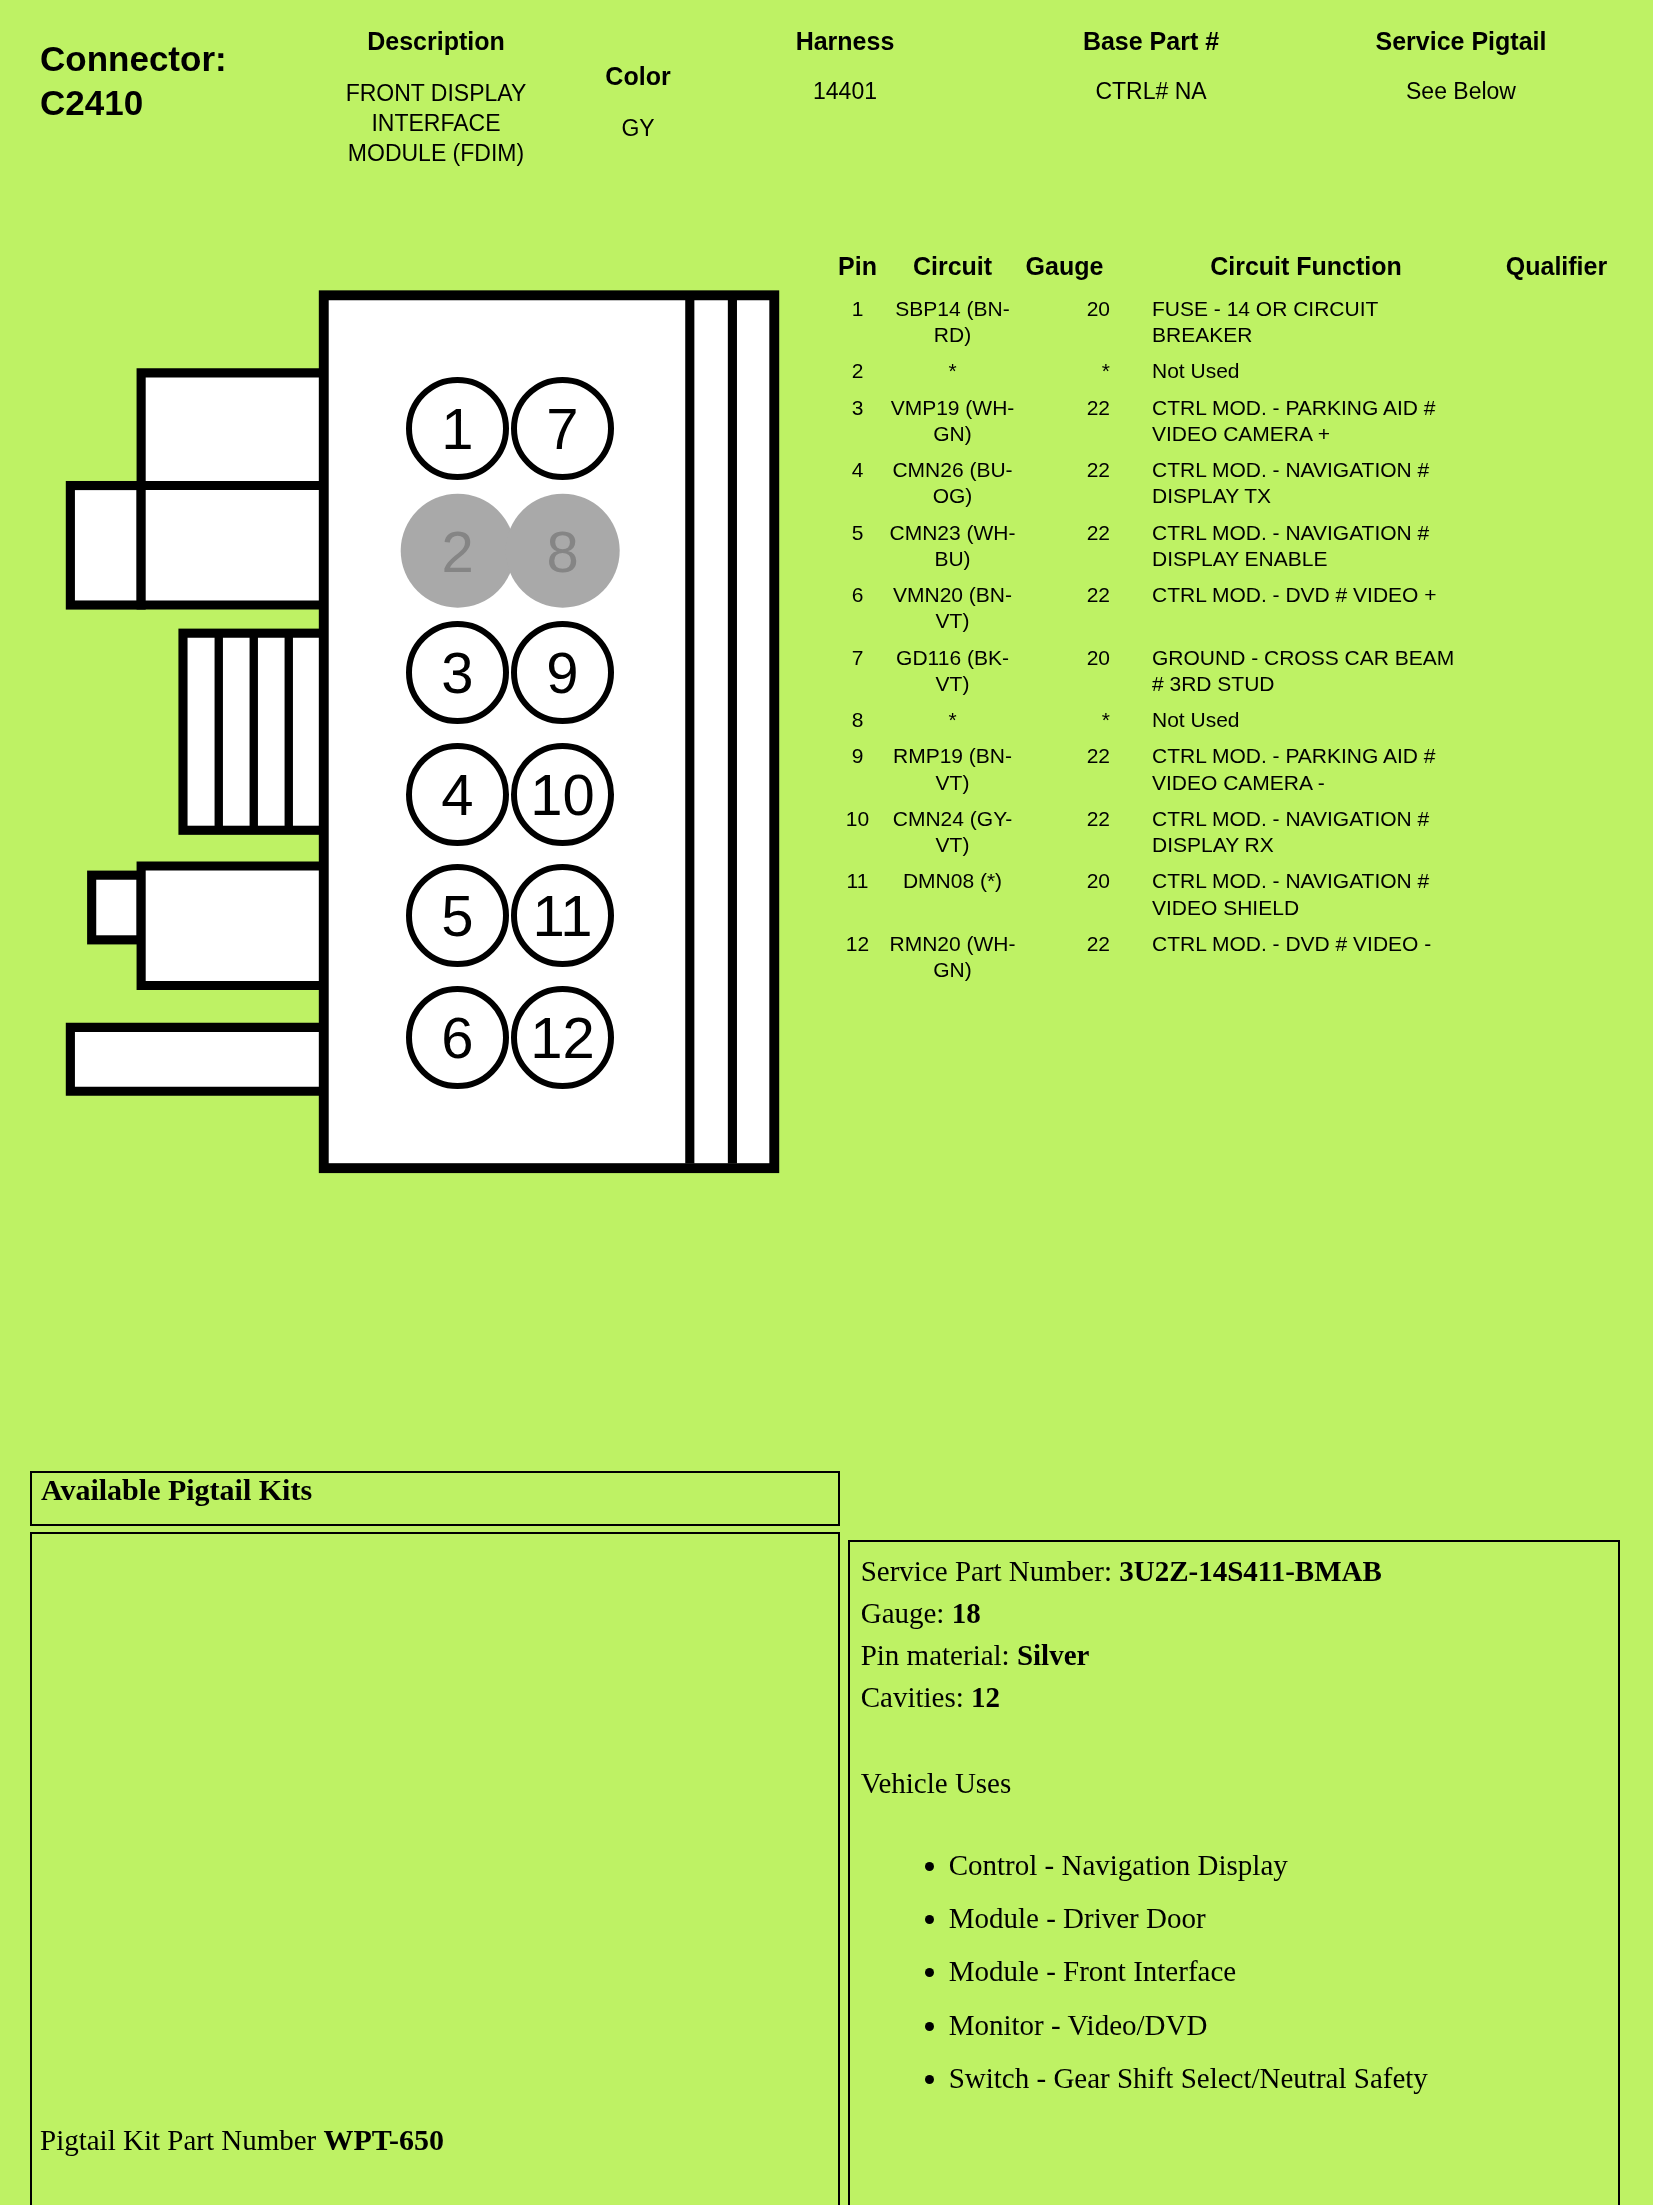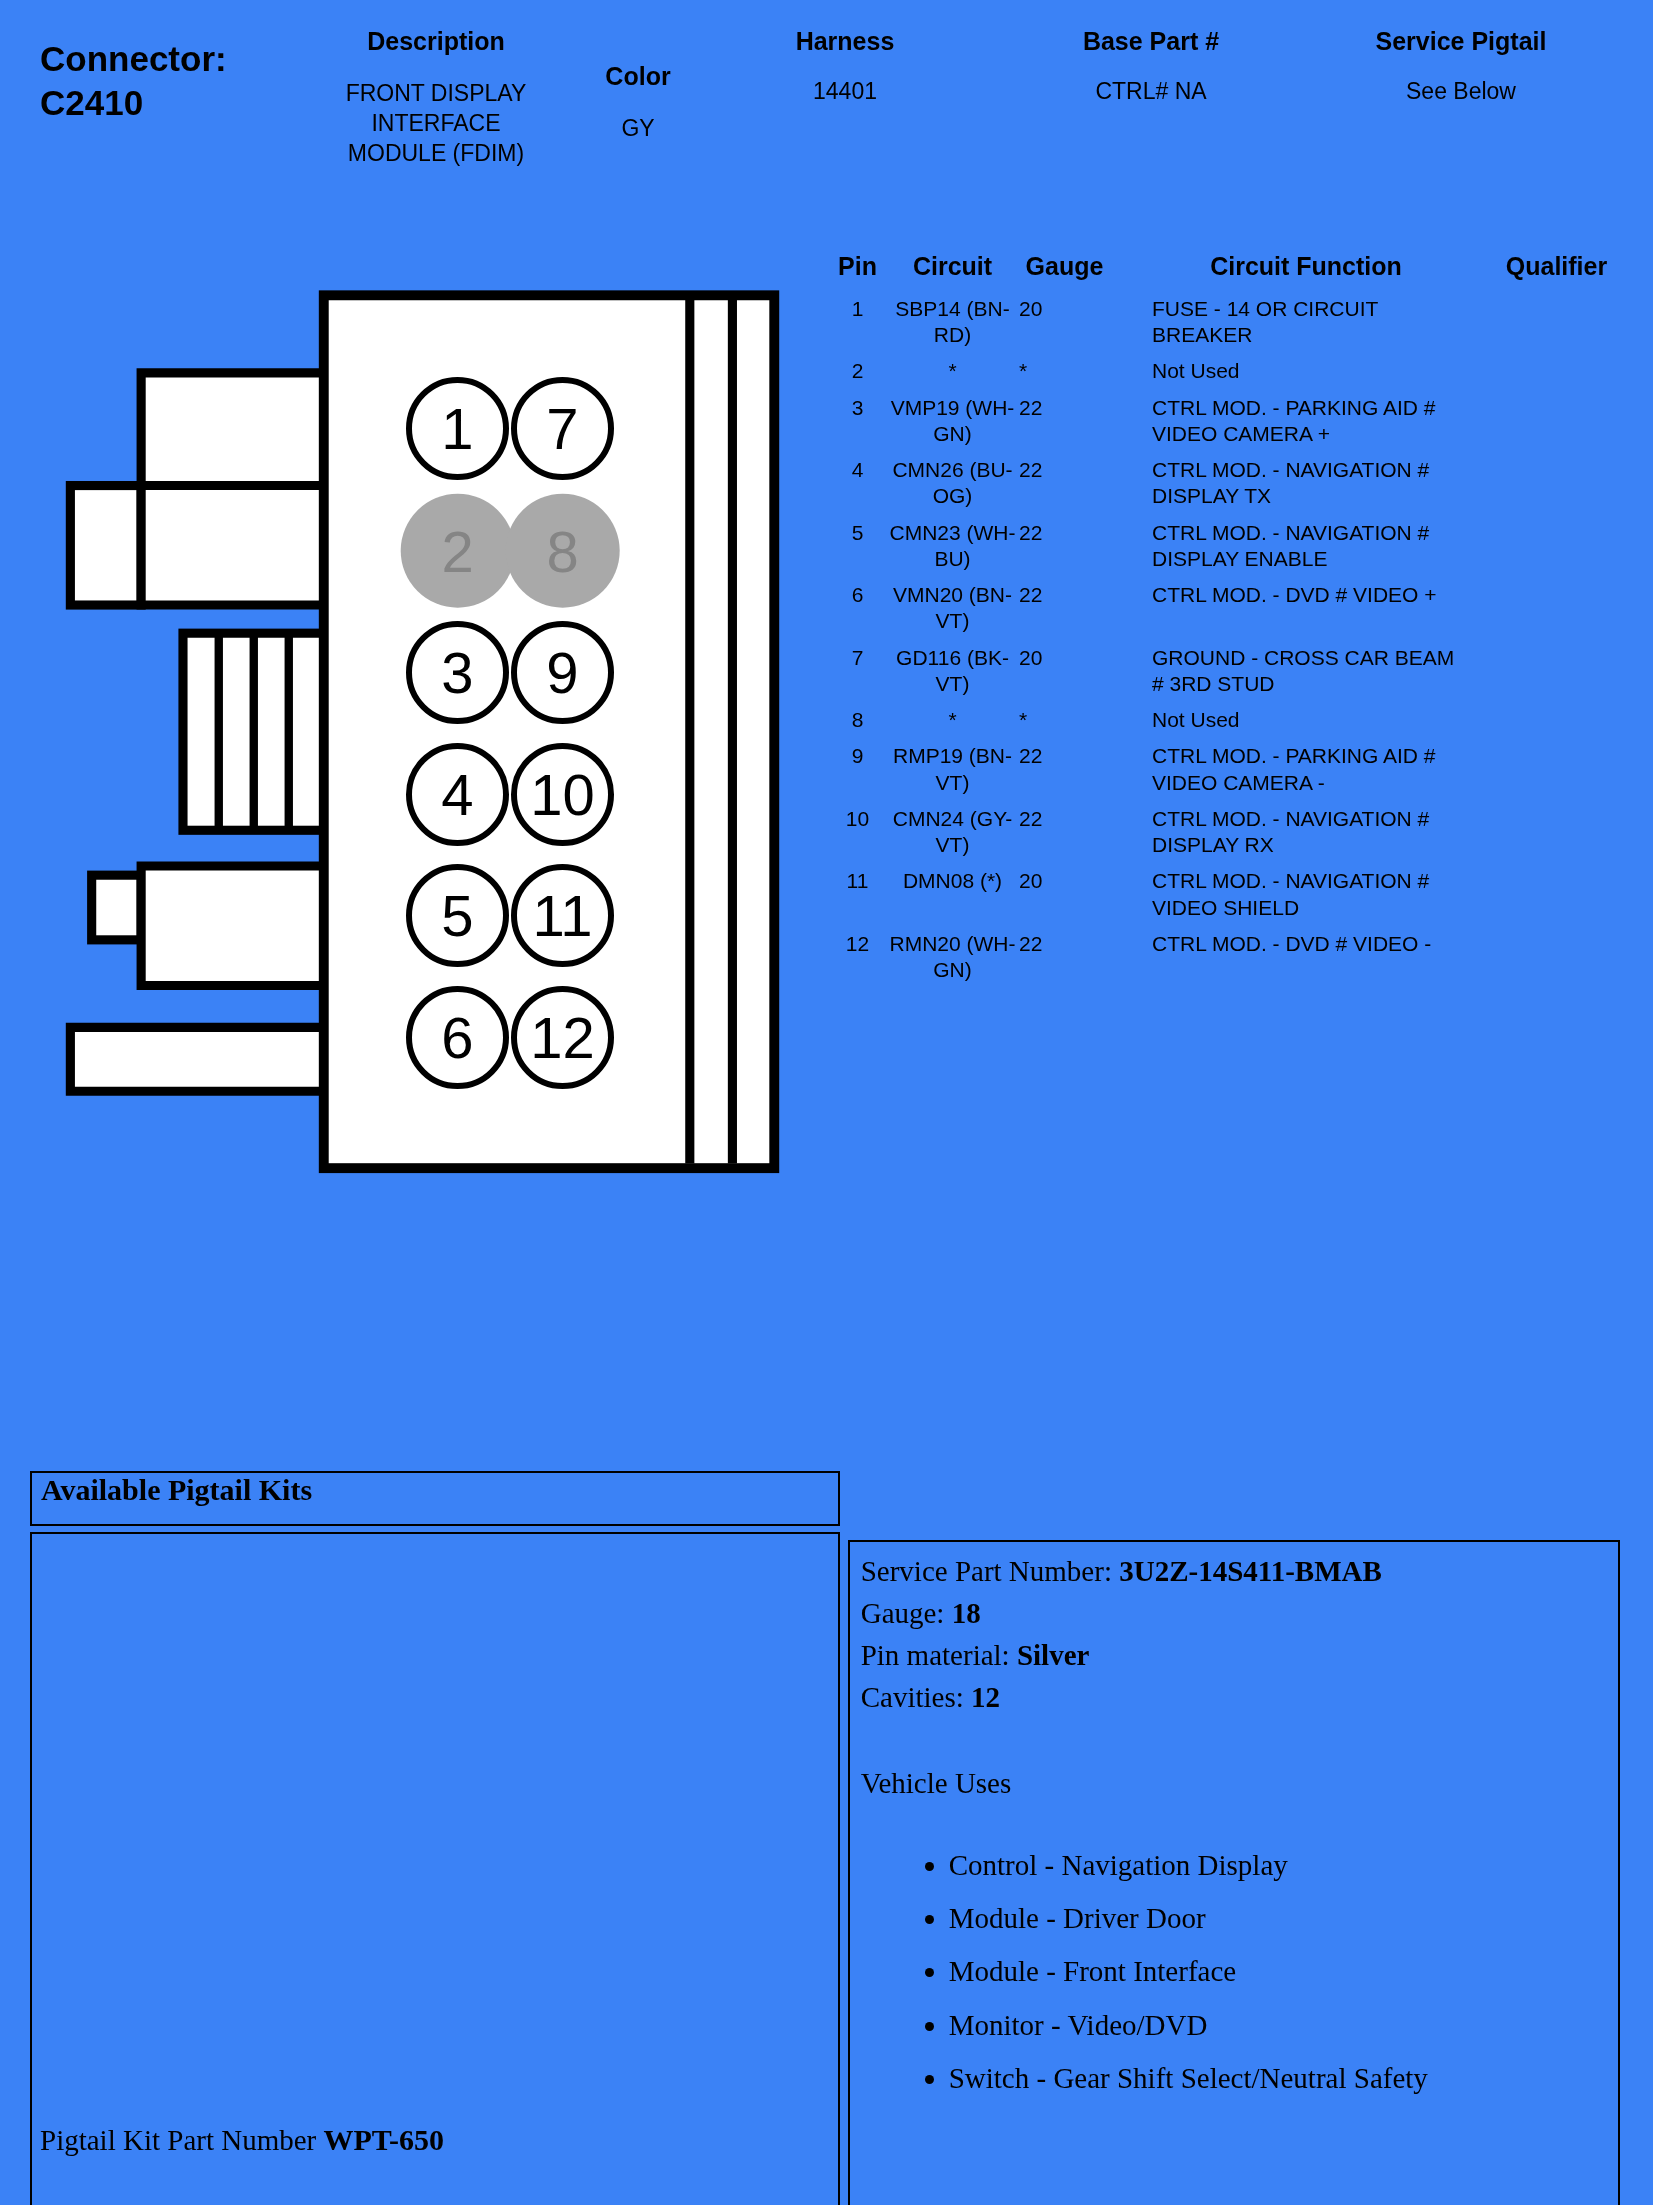--- a/index.html
+++ b/index.html
@@ -1,16 +1,16 @@
 <!DOCTYPE html>
 <html style="font-size:12px"><head>
 <meta charset="utf-8">
 <style>
   html,body{margin:0;padding:0;background:#fff;}
-  #page{position:relative;width:1654px;height:2205px;background:#3b82f6;color:#000;
+  #page{position:relative;width:1654px;height:2205px;background:#bef264;color:#000;
         font-family:"Liberation Sans",sans-serif;overflow:hidden;}
 
   
   .conn-block{position:absolute;left:40px;top:37px;font-weight:bold;font-size:35px;line-height:1.25;}
   .hdr-col{position:absolute;text-align:center;}
   .hdr-label{font-weight:bold;font-size:25px;}
   .hdr-value{font-size:23px;line-height:1.3;margin-top:23px;}
   #col-desc{left:303px;top:27px;width:266px;}
   #col-desc .hdr-value{width:198px;margin-left:auto;margin-right:auto;}
   #col-color{left:581px;top:62px;width:114px;}
@@ -20,21 +20,21 @@
   #col-harness .hdr-value,#col-base .hdr-value,#col-pigtail .hdr-value{margin-top:21px;}
 
   
   #pin-table{position:absolute;left:829px;top:251px;width:824px;font-size:21px;line-height:1.25;}
   .prow,.phead{display:grid;grid-template-columns:57px 133px 91px 350px 1fr;}
   .phead{font-weight:bold;font-size:25px;margin-bottom:13.7px;}
   .prow{margin-bottom:10px;}
   .pcell{min-height:26px;}
   .pcell.pin{text-align:center;}
   .pcell.circuit{text-align:center;}
-  .pcell.gauge{text-align:left;}
+  .pcell.gauge{text-align:right;}
   .pcell.func{text-align:left;padding-left:42px;}
   .pcell.qual{text-align:center;}
   .ph{text-align:center;}
   .ph.func{padding-left:42px;}
 
   
   #diagram-svg{position:absolute;left:46px;top:274px;}
   #pin-circles{position:absolute;left:0;top:0;width:1654px;height:2205px;pointer-events:none;}
   .pin-circle{position:absolute;width:103px;height:103px;border:6.8px solid #000;border-radius:50%;
               box-sizing:border-box;background:#fff;display:flex;align-items:center;justify-content:center;

